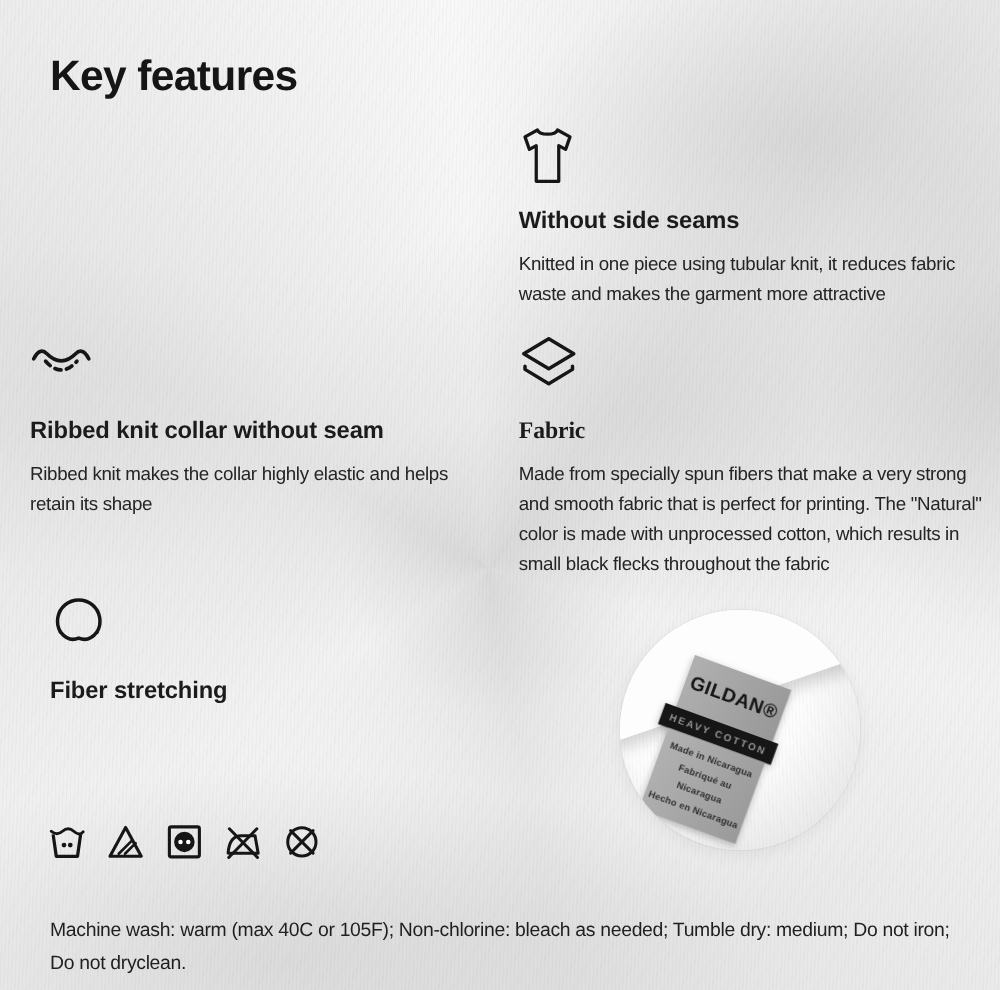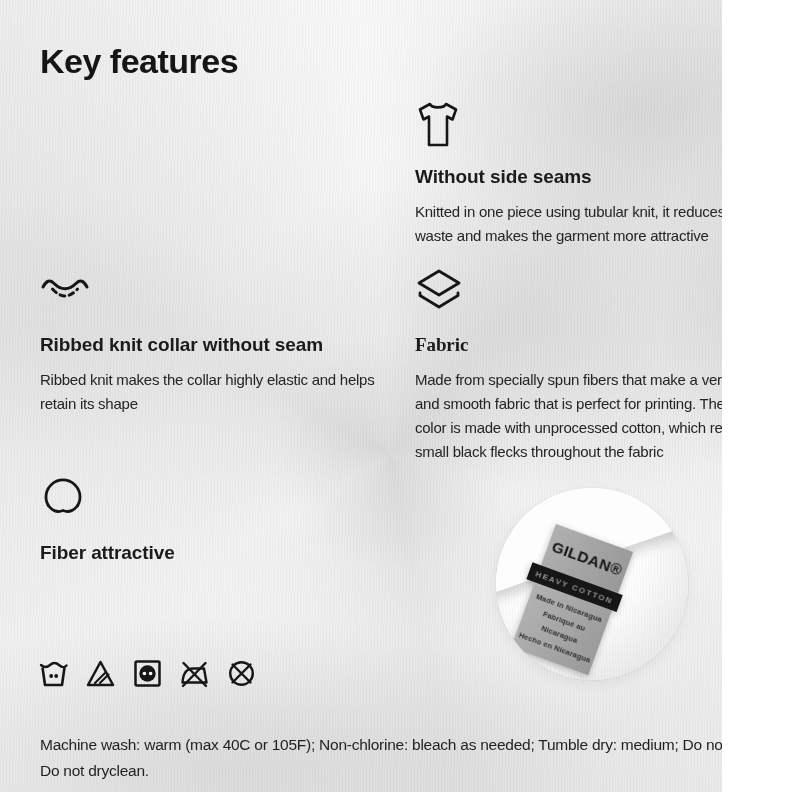--- a/index.html
+++ b/index.html
@@ -1,17 +1,17 @@
 <!DOCTYPE html>
 <html><head>
 <meta charset="utf-8">
 <style>
   html,body{margin:0;padding:0;}
   body{font-family:"Liberation Sans","DejaVu Sans",sans-serif;}
-  .canvas{position:relative;width:722px;height:792px;overflow:hidden;background-color:#15803d;}
+  .canvas{position:relative;width:800px;height:792px;overflow:hidden;background-color:#15803d;}
 
   
   .bg{position:absolute;inset:0;
     background-image:
       repeating-linear-gradient(92deg, rgba(0,0,0,0.022) 0 1px, rgba(255,255,255,0) 1px 3px),
       radial-gradient(ellipse 330px 190px at 640px 110px, rgba(203,203,203,.55), rgba(255,255,255,0) 70%),
       radial-gradient(ellipse 200px 300px at 795px 300px, rgba(198,198,198,.55), rgba(255,255,255,0) 70%),
       radial-gradient(ellipse 430px 250px at 530px 330px, rgba(208,208,208,.5), rgba(255,255,255,0) 70%),
       conic-gradient(from 40deg at 390px 455px, rgba(214,214,214,.55), rgba(255,255,255,0) 18%, rgba(212,212,212,.5) 36%, rgba(255,255,255,0) 55%, rgba(208,208,208,.45) 72%, rgba(255,255,255,0) 88%, rgba(214,214,214,.55)),
       radial-gradient(circle 120px at 395px 450px, rgba(200,200,200,.5), rgba(255,255,255,0) 100%),
@@ -24,21 +24,21 @@
   .title{position:absolute;left:40px;top:42px;margin:0;font-size:34px;font-weight:bold;
     color:#151515;letter-spacing:-.5px;}
 
   .feature{position:absolute;}
   .f-icon{display:block;}
   .feature h2{margin:0;font-size:19px;line-height:25px;font-weight:600;color:#1b1b1b;letter-spacing:-.1px;}
   .feature p{margin:11px 0 0 0;font-size:15px;line-height:24px;color:#242424;letter-spacing:-.25px;}
 
   .f1{left:40px;top:104px;width:352px;} .f1 h2{margin-top:24px;}
   .f2{left:415px;top:100px;width:372px;} .f2 h2{margin-top:16px;}
-  .f3{left:40px;top:276px;width:352px;} .f3 h2{margin-top:26px;}
+  .f3{left:24px;top:276px;width:352px;} .f3 h2{margin-top:26px;}
   .f4{left:415px;top:268px;width:376px;} .f4 h2{margin-top:20px;font-family:Liberation Serif, serif;}
   .f5{left:40px;top:478px;width:368px;} .f5 h2{margin-top:22px;}
 
   .care-icons{position:absolute;left:38px;top:658px;display:flex;gap:16px;align-items:center;}
   .care-icons .ci{display:block;width:31px;height:31px;}
   .care-text{position:absolute;left:40px;top:732px;width:726px;margin:0;
     font-size:15.5px;line-height:26px;color:#1f1f1f;letter-spacing:-.25px;}
 
   
   .label-circle{position:absolute;left:496px;top:488px;width:192px;height:192px;border-radius:50%;
@@ -93,21 +93,21 @@
     </svg>
     <h2>Fabric</h2>
     <p>Made from specially spun fibers that make a very strong and smooth fabric that is perfect for printing. The "Natural" color is made with unprocessed cotton, which results in small black flecks throughout the fabric</p>
   </section>
 
   <section class="feature f5">
     <svg class="f-icon" width="46" height="40" viewBox="0 0 46 40" fill="none" stroke="#161616" stroke-width="2.8" stroke-linecap="round" stroke-linejoin="round">
       <path d="M8.3 27.5 A17 17 0 1 1 37.7 27.5"></path>
       <path d="M8.3 27.5 Q15 36 23 32.5 Q31 36 37.7 27.5"></path>
     </svg>
-    <h2>Fiber attractive</h2>
+    <h2>Fiber stretching</h2>
   </section>
 
   <div class="care-icons">
     <svg class="ci" viewBox="0 0 31 31" fill="none" stroke="#161616">
       <path d="M3 7 Q7.5 11 12 7 Q16.5 3 21 7 Q25.5 11 28.5 7.5" stroke-width="2.4" stroke-linecap="round"></path>
       <path d="M4.5 9.5 L7 27 L24 27 L26.5 9.5" stroke-width="2.6" stroke-linejoin="round"></path>
       <circle cx="13.2" cy="18" r="1.9" fill="#161616" stroke="none"></circle>
       <circle cx="18.2" cy="18" r="1.9" fill="#161616" stroke="none"></circle>
     </svg>
     <svg class="ci" viewBox="0 0 31 31" fill="none" stroke="#161616">

